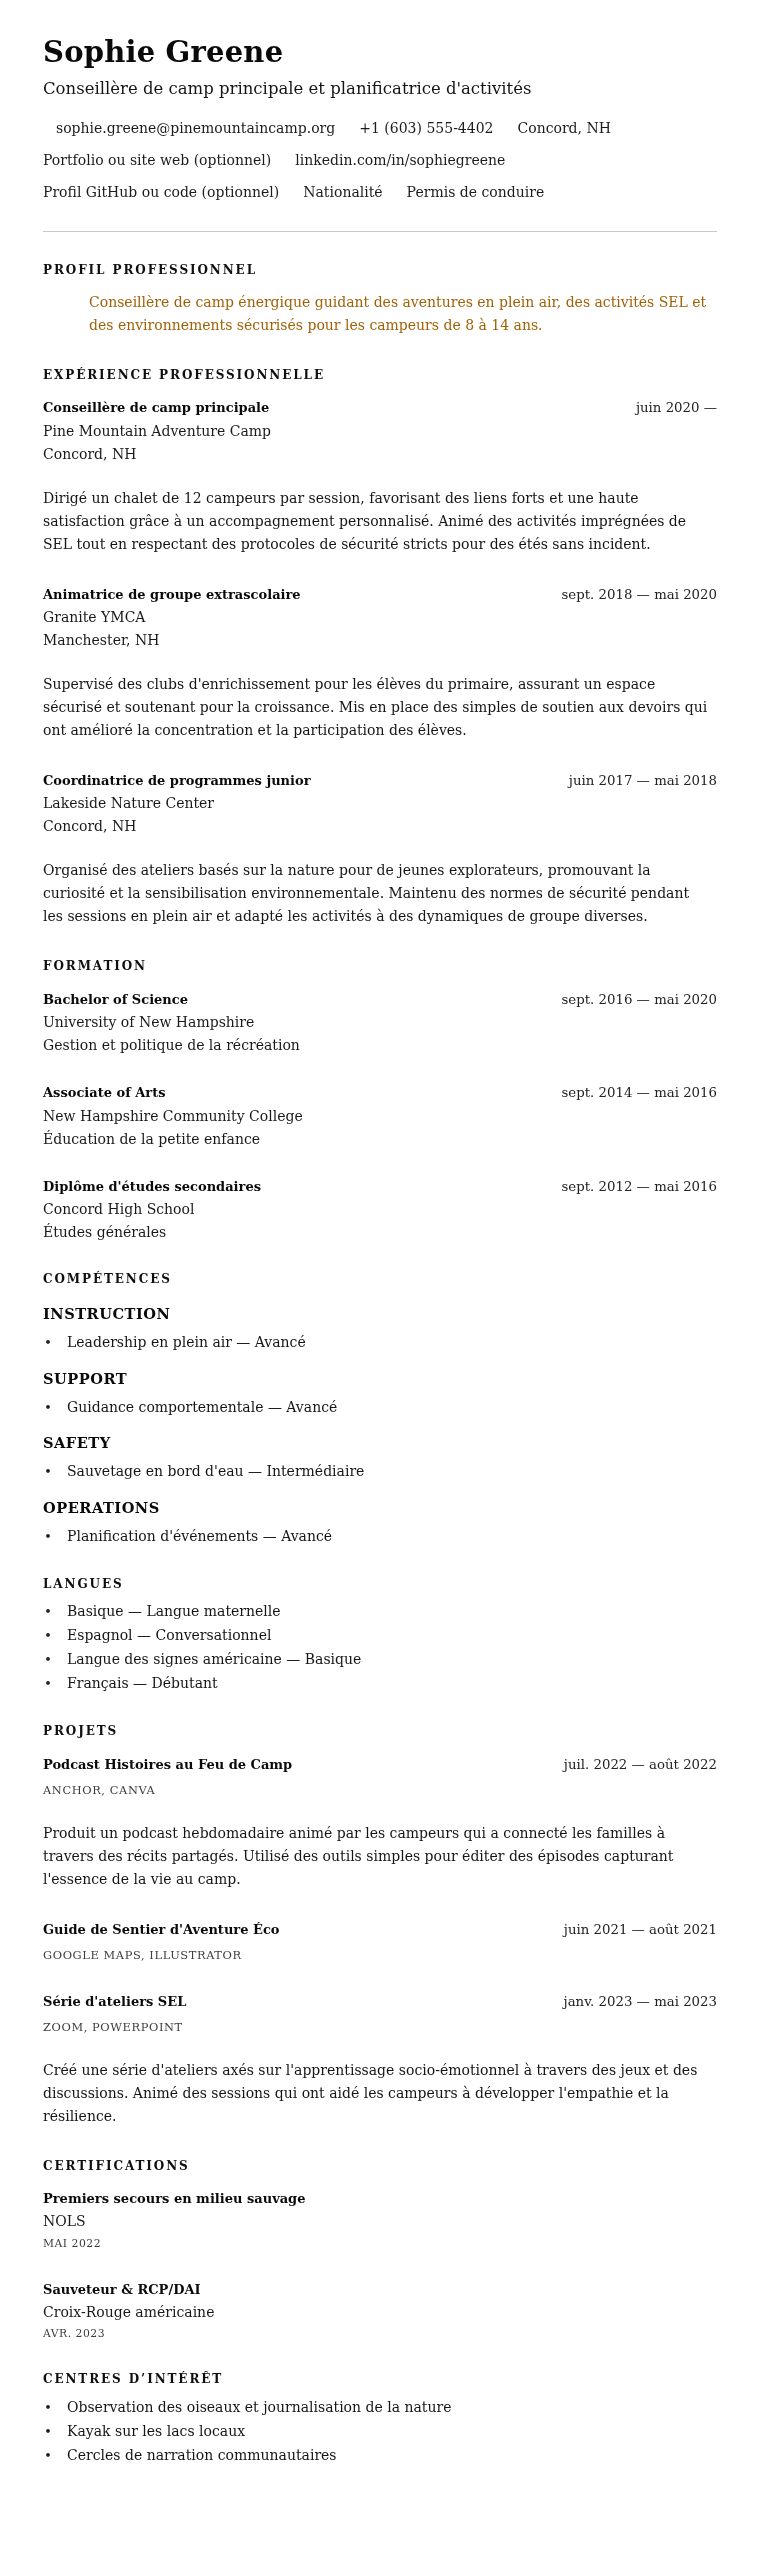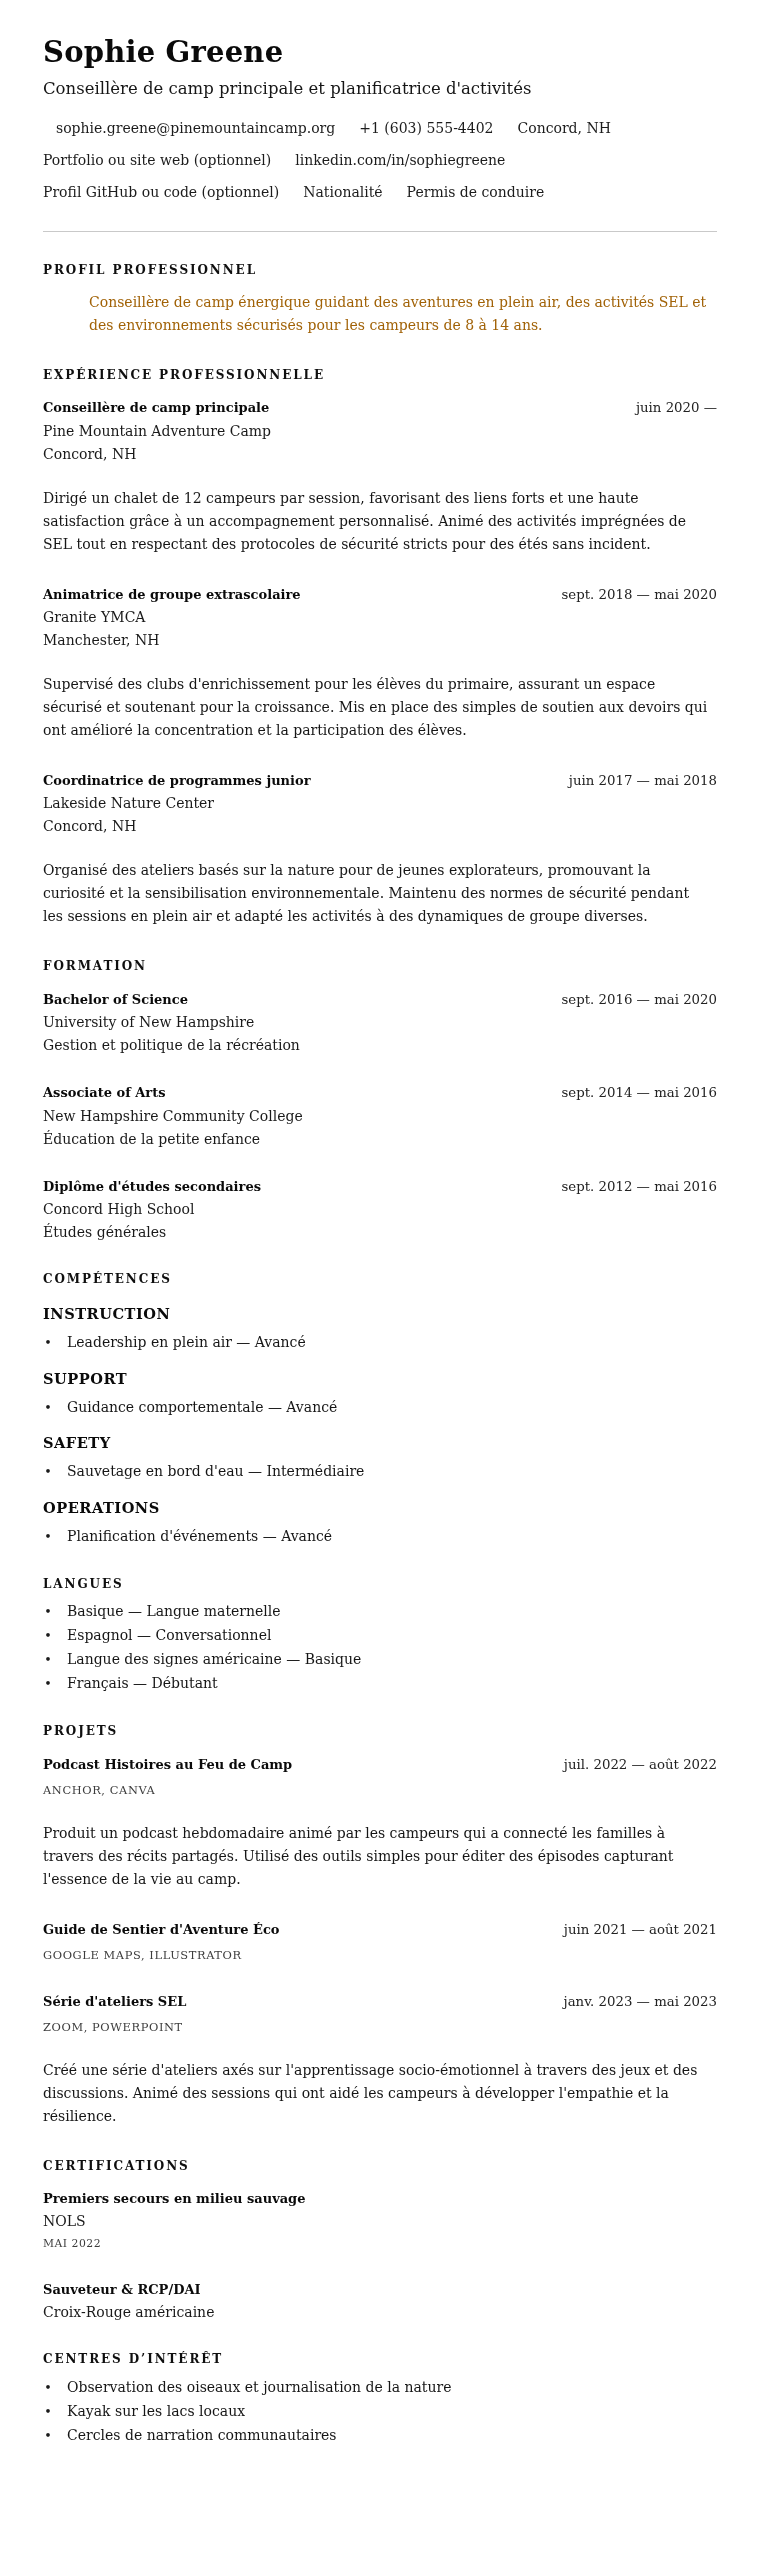--- a/index.html
+++ b/index.html
@@ -302,20 +302,21 @@
 
   <div class="entry first">
     <div class="entry-title">Premiers secours en milieu sauvage</div>
     <div class="entry-line">NOLS</div>
     <div class="cert-date">MAI 2022</div>
   </div>
 
   <div class="entry">
     <div class="entry-title">Sauveteur &amp; RCP/DAI</div>
     <div class="entry-line">Croix-Rouge américaine</div>
+    <div class="cert-date">AVR. 2023</div>
   </div>
 </section>
 
 <section>
   <h2 class="section-heading">CENTRES D’INTÉRÊT</h2>
   <ul class="bullets">
     <li>Observation des oiseaux et journalisation de la nature</li>
     <li>Kayak sur les lacs locaux</li>
     <li>Cercles de narration communautaires</li>
   </ul>

